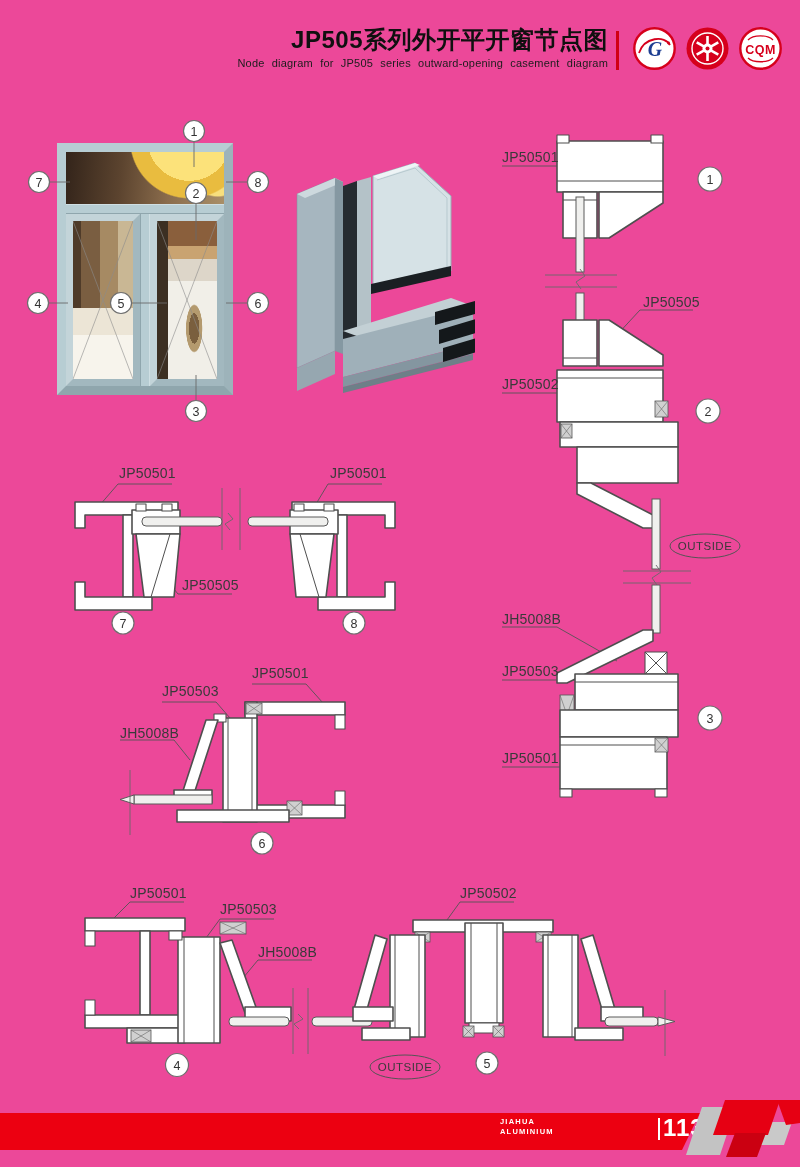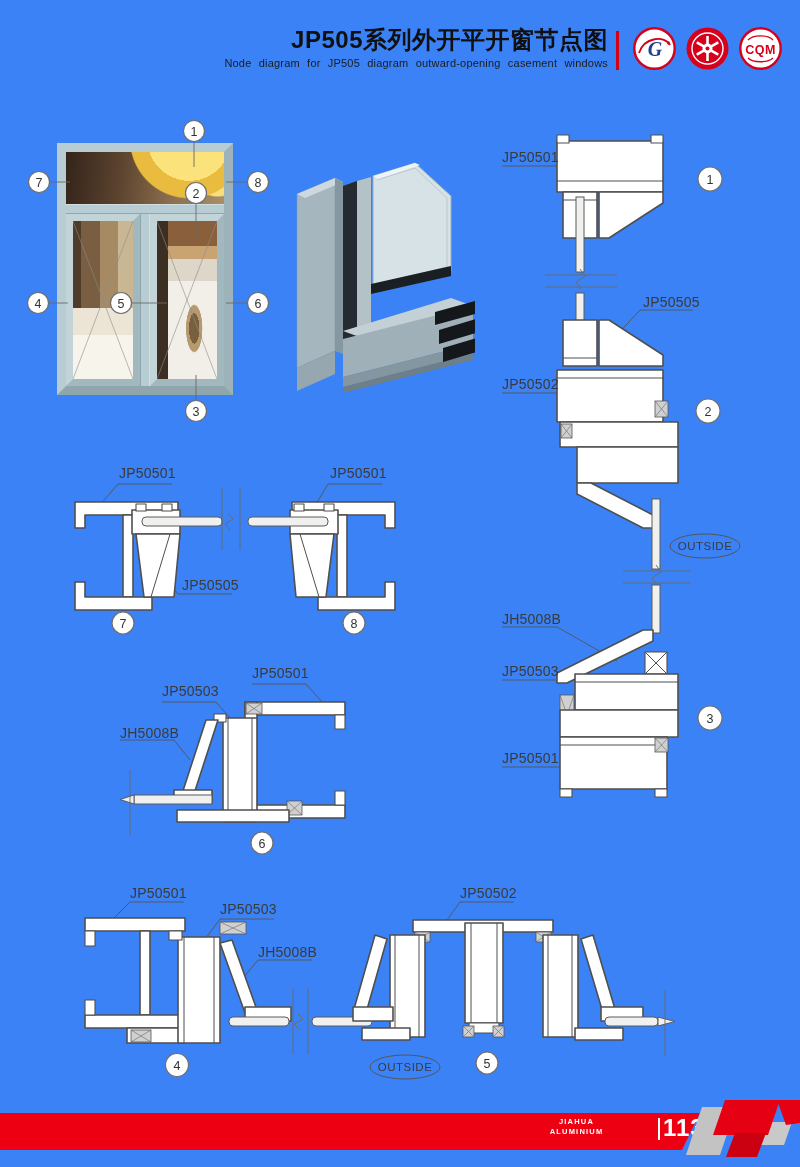--- a/index.html
+++ b/index.html
@@ -1,16 +1,16 @@
 <!DOCTYPE html>
 <html><head>
 <meta charset="utf-8">
 <style>
   html,body{margin:0;padding:0;background:#e9e9e9;}
-  .page{position:relative;width:800px;height:1167px;background:#3b82f6;overflow:hidden;
+  .page{position:relative;width:800px;height:1167px;background:#ec4899;overflow:hidden;
         font-family:"Liberation Sans",sans-serif;margin:0 auto;}
   .abs{position:absolute;}
   
   .hdr-text{position:absolute;left:120px;top:25px;width:488px;text-align:right;}
   .hdr-title{font-size:24px;font-weight:bold;color:#101010;letter-spacing:0.5px;line-height:30px;}
   .hdr-sub{font-size:11px;color:#1c1c1c;letter-spacing:0.2px;word-spacing:4px;margin-top:2px;}
   .hdr-divider{position:absolute;left:616px;top:31px;width:2.5px;height:39px;background:#d10013;}
   .logos{position:absolute;left:632px;top:26px;display:flex;gap:8px;}
   
   .lbl{position:absolute;font-size:14px;color:#3a3a3a;letter-spacing:0.2px;white-space:nowrap;line-height:14px;}
@@ -46,33 +46,33 @@
   .glass{fill:#f0f0ee;stroke:#5a5a5a;stroke-width:1;}
   .seal{fill:#d0d0d0;stroke:#555;stroke-width:0.8;}
   .sealx{stroke:#666;stroke-width:0.6;}
   .co{fill:#ffffff;stroke:#6e6e6e;stroke-width:1.2;}
   .cot{font-family:"Liberation Sans",sans-serif;font-size:12.5px;fill:#333;text-anchor:middle;}
   .outt{font-family:"Liberation Sans",sans-serif;font-size:11.5px;fill:#3a3a3a;text-anchor:middle;letter-spacing:0.5px;}
   .oute{fill:none;stroke:#555;stroke-width:1;}
   
   .footer-band{position:absolute;left:0;top:1113px;width:700px;height:37px;background:#ec0011;
       clip-path:polygon(0 0,100% 0,calc(100% - 18px) 100%,0 100%);}
-  .brand{position:absolute;left:500px;top:1117px;width:153px;text-align:center;color:#fff;
+  .brand{position:absolute;left:500px;top:1117px;width:153px;text-align:left;color:#fff;
          font-size:7.5px;font-weight:bold;letter-spacing:1.2px;line-height:9.5px;}
   .brand-bar{position:absolute;left:658px;top:1118px;width:2px;height:22px;background:#fff;}
   .pageno{position:absolute;left:663px;top:1114px;color:#fff;font-size:24px;font-weight:bold;letter-spacing:1px;}
 </style>
 </head>
 <body>
 
 <div class="page">
 
   <div class="hdr-text">
     <div class="hdr-title">JP505系列外开平开窗节点图</div>
-    <div class="hdr-sub">Node diagram for JP505 diagram outward-opening casement windows</div>
+    <div class="hdr-sub">Node diagram for JP505 series outward-opening casement diagram</div>
   </div>
   <div class="hdr-divider"></div>
 
   <div class="logos">
     <svg width="45" height="45" viewBox="0 0 45 45">
       <circle cx="22.5" cy="22.5" r="20.2" fill="#fff" stroke="#d6001c" stroke-width="2.4"></circle>
       <text x="23" y="30" font-size="20" font-weight="bold" font-style="italic" fill="#1d3e92" text-anchor="middle" font-family="Liberation Serif, serif">G</text>
       <path d="M7,27 C12,11 33,9 38,19" stroke="#d6001c" stroke-width="1.8" fill="none"></path>
       <circle cx="36.5" cy="17" r="1.4" fill="#d6001c"></circle>
     </svg>

